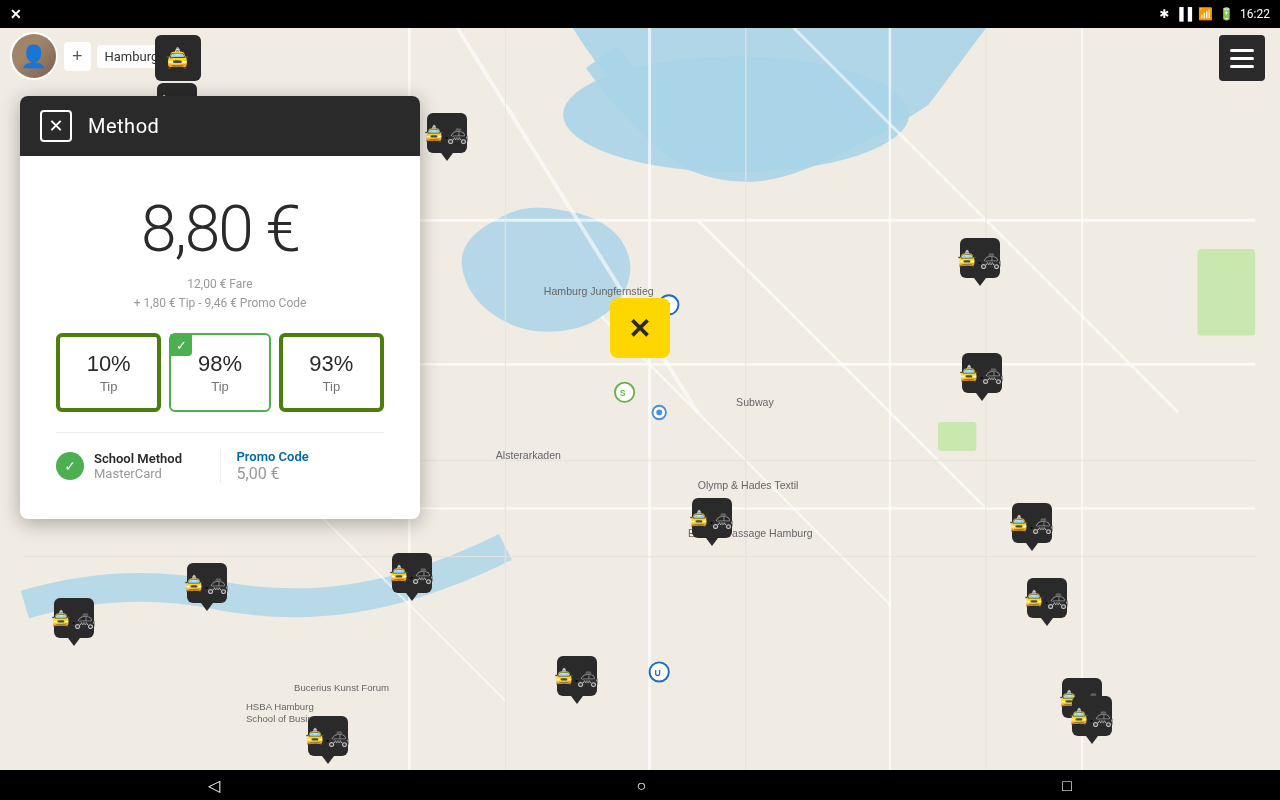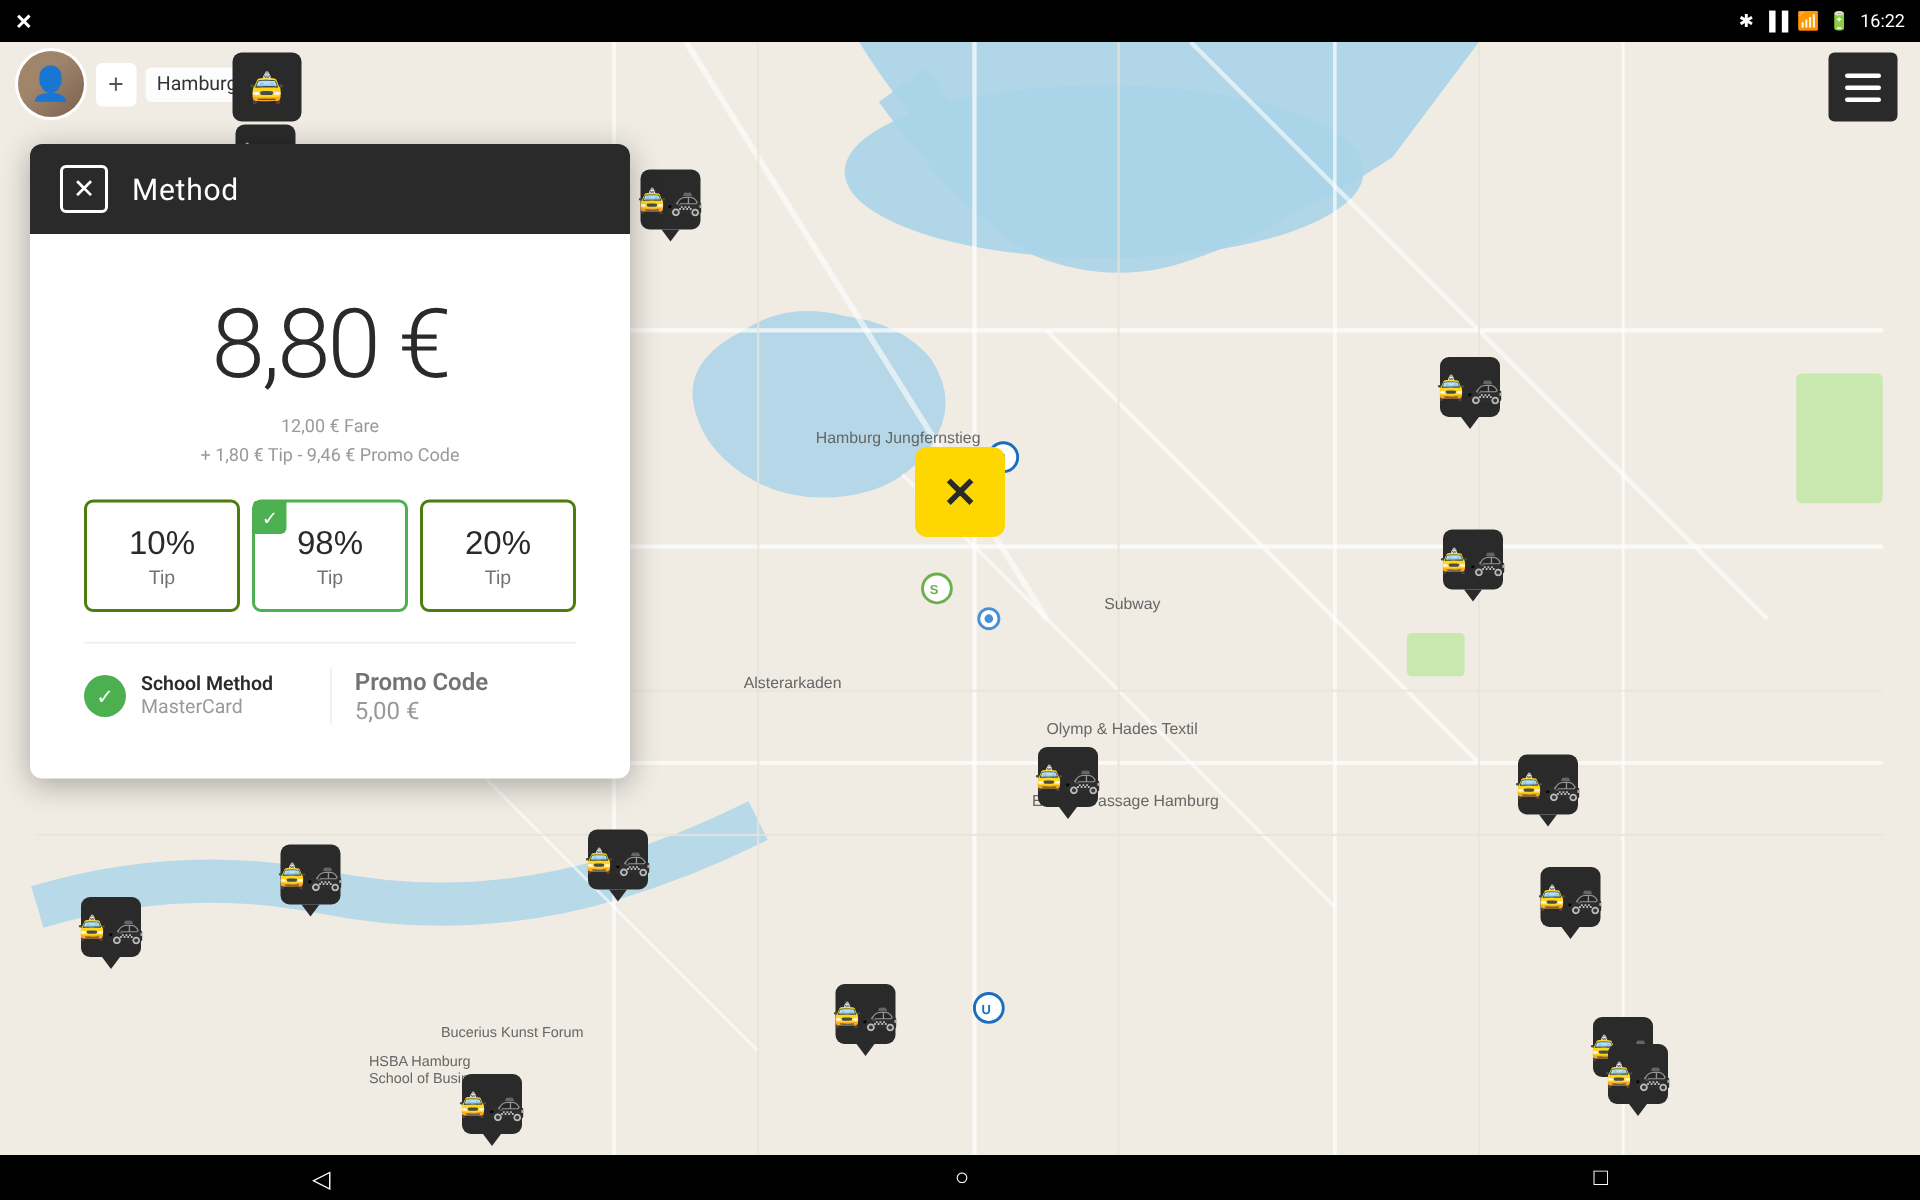--- a/index.html
+++ b/index.html
@@ -236,21 +236,21 @@
     }
 
     
     .tip-buttons {
       display: flex;
       gap: 8px;
       margin-bottom: 20px;
     }
     .tip-btn {
       flex: 1;
-      border: 2px solid #4d7c0f;
+      border: 4px solid #4d7c0f;
       border-radius: 6px;
       padding: 14px 8px;
       text-align: center;
       cursor: pointer;
       background: white;
       position: relative;
     }
     .tip-btn.selected {
       border: 2px solid #4caf50;
     }
@@ -312,23 +312,23 @@
     }
     .payment-info .method-value {
       font-size: 13px;
       color: #999;
     }
     .promo-section {
       flex: 1;
       padding-left: 16px;
     }
     .promo-label {
-      font-size: 16px;
+      font-size: 13px;
       font-weight: 600;
-      color: #737373;
+      color: #0369a1;
     }
     .promo-value {
       font-size: 16px;
       color: #999;
     }
 
     
     #nav-bar {
       position: absolute;
       bottom: 0; left: 0; right: 0;
@@ -518,21 +518,21 @@
       <button class="tip-btn">
         <div class="tip-pct">10%</div>
         <div class="tip-label">Tip</div>
       </button>
       <button class="tip-btn selected">
         <div class="checkmark">✓</div>
         <div class="tip-pct">98%</div>
         <div class="tip-label">Tip</div>
       </button>
       <button class="tip-btn">
-        <div class="tip-pct">20%</div>
+        <div class="tip-pct">93%</div>
         <div class="tip-label">Tip</div>
       </button>
     </div>
 
     <div class="payment-row">
       <div class="payment-method">
         <div class="payment-check">✓</div>
         <div class="payment-info">
           <div class="method-label">School Method</div>
           <div class="method-value">MasterCard</div>

